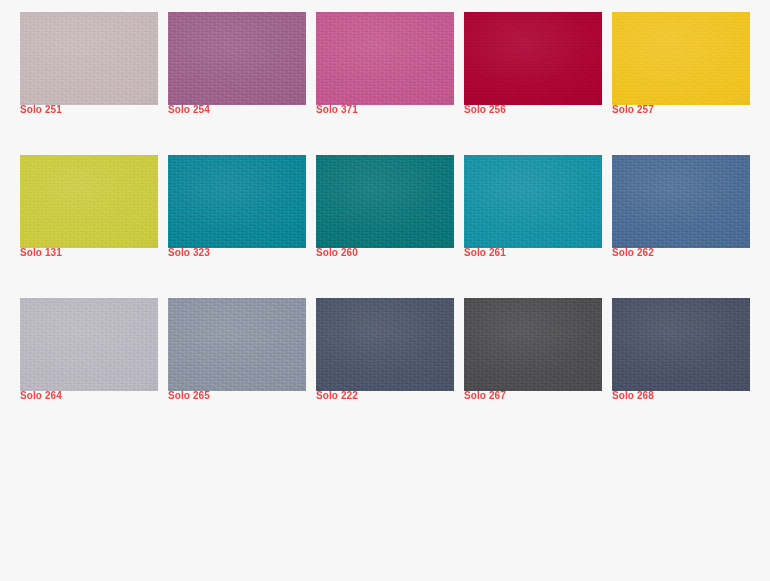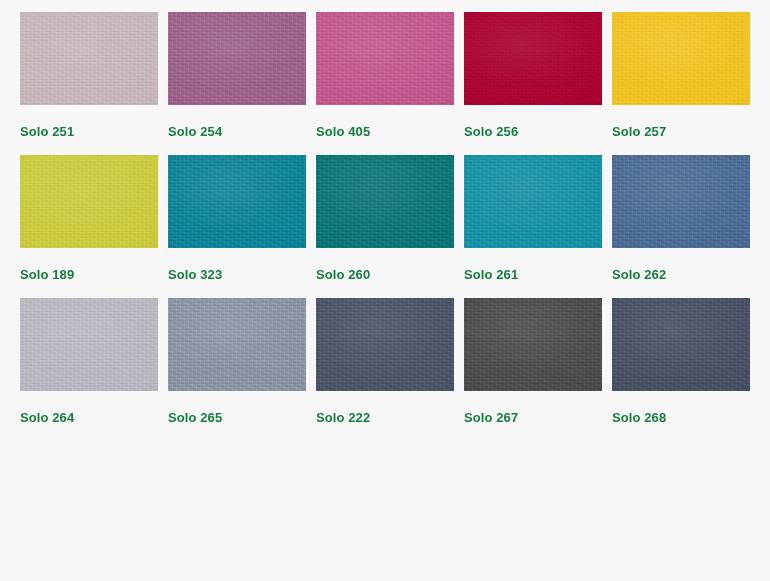--- a/index.html
+++ b/index.html
@@ -85,56 +85,55 @@
       radial-gradient(128% 118% at 42% 34%,
         rgba(255,255,255,0.085) 0%,
         rgba(255,255,255,0.02) 38%,
         rgba(0,0,0,0.00) 60%,
         rgba(0,0,0,0.065) 88%,
         rgba(0,0,0,0.115) 100%);
     pointer-events:none;
   }
 
   .swatch-label {
-    margin-top:20px;
-    font-size:13px;
+    font-size:10px;
     font-weight:bold;
     letter-spacing:0.1px;
-    color:#15803d;
+    color:#ef4444;
     line-height:1;
     white-space:nowrap;
   }
 </style>
 </head>
 <body style="background: rgb(247, 247, 247);">
 
 <main id="swatch-grid">
     <div class="swatch-cell">
       <div class="swatch-chip" style="background-color: rgb(198, 183, 185);"></div>
       <div class="swatch-label">Solo 251</div>
     </div>
     <div class="swatch-cell">
       <div class="swatch-chip" style="background-color: rgb(156, 97, 137);"></div>
       <div class="swatch-label">Solo 254</div>
     </div>
     <div class="swatch-cell">
       <div class="swatch-chip" style="background-color: rgb(194, 88, 141);"></div>
-      <div class="swatch-label">Solo 405</div>
+      <div class="swatch-label">Solo 371</div>
     </div>
     <div class="swatch-cell">
       <div class="swatch-chip" style="background-color: rgb(169, 2, 48);"></div>
       <div class="swatch-label">Solo 256</div>
     </div>
     <div class="swatch-cell">
       <div class="swatch-chip" style="background-color: rgb(240, 195, 34);"></div>
       <div class="swatch-label">Solo 257</div>
     </div>
     <div class="swatch-cell">
       <div class="swatch-chip" style="background-color: rgb(203, 202, 63);"></div>
-      <div class="swatch-label">Solo 189</div>
+      <div class="swatch-label">Solo 131</div>
     </div>
     <div class="swatch-cell">
       <div class="swatch-chip" style="background-color: rgb(13, 132, 150);"></div>
       <div class="swatch-label">Solo 323</div>
     </div>
     <div class="swatch-cell">
       <div class="swatch-chip" style="background-color: rgb(13, 116, 118);"></div>
       <div class="swatch-label">Solo 260</div>
     </div>
     <div class="swatch-cell">

